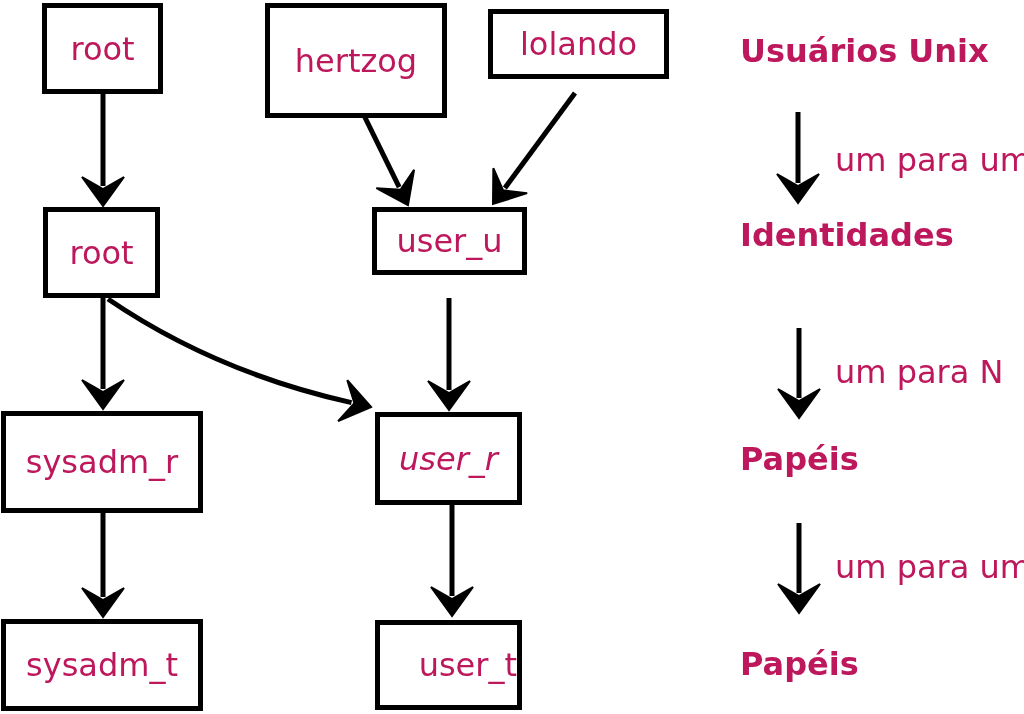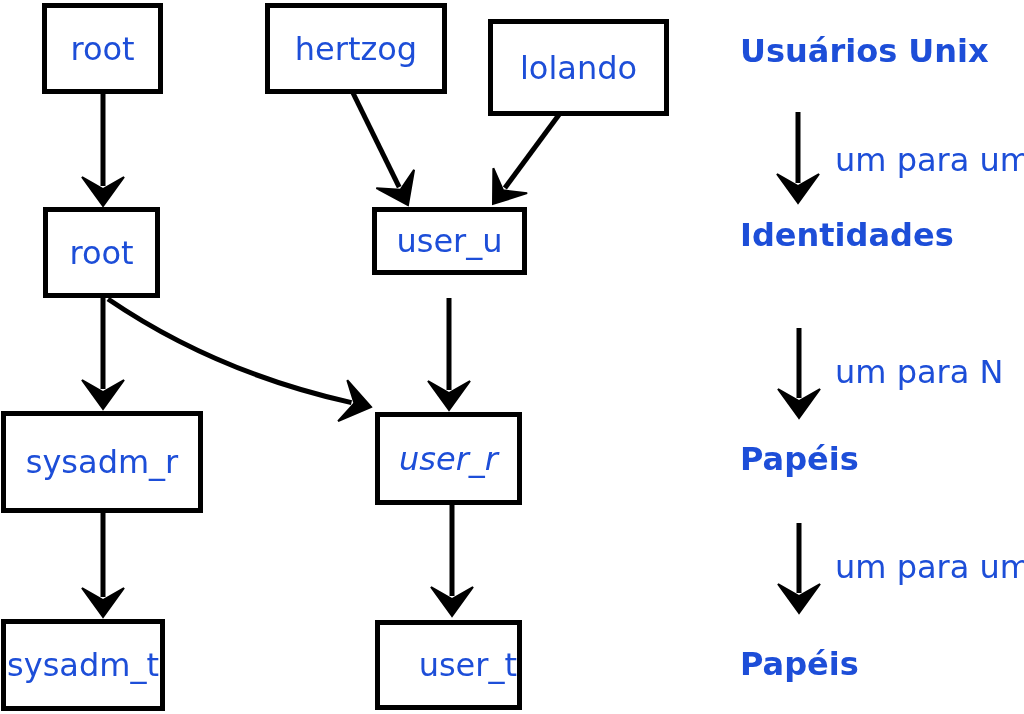--- a/index.html
+++ b/index.html
@@ -7,21 +7,21 @@
     padding: 0;
     background: #ffffff;
   }
   #canvas {
     position: relative;
     width: 1024px;
     height: 714px;
     background: #ffffff;
     overflow: hidden;
     font-family: "DejaVu Sans", "Liberation Sans", sans-serif;
-    color: #1d4ed8;
+    color: #be185d;
   }
   #arrow-layer {
     position: absolute;
     left: 0;
     top: 0;
   }
   .node {
     position: absolute;
     box-sizing: border-box;
     border: 5px solid #000000;
@@ -30,27 +30,27 @@
     align-items: center;
     justify-content: center;
   }
   .node .node-label {
     font-size: 32px;
     line-height: 1;
     white-space: nowrap;
   }
   
   #box-unix-root      { left: 42px;  top: 3px;   width: 121px; height: 91px; }
-  #box-unix-hertzog   { left: 265px; top: 3px;   width: 182px; height: 91px; }
-  #box-unix-lolando   { left: 488px; top: 19px;   width: 181px; height: 97px; }
+  #box-unix-hertzog   { left: 265px; top: 3px;   width: 182px; height: 115px; }
+  #box-unix-lolando   { left: 488px; top: 9px;   width: 181px; height: 70px; }
   #box-identity-root  { left: 43px;  top: 207px; width: 117px; height: 91px; }
   #box-identity-user-u{ left: 372px; top: 207px; width: 155px; height: 68px; }
   #box-role-sysadm-r  { left: 1px;   top: 411px; width: 202px; height: 102px; }
   #box-role-user-r    { left: 375px; top: 412px; width: 147px; height: 93px; font-style: italic; }
-  #box-domain-sysadm-t{ left: 1px;   top: 619px; width: 164px; height: 92px; }
+  #box-domain-sysadm-t{ left: 1px;   top: 619px; width: 202px; height: 92px; }
   #box-domain-user-t  { left: 375px; top: 620px; width: 147px; height: 90px; justify-content: flex-end; }
 
   .legend-label {
     position: absolute;
     white-space: nowrap;
     font-size: 32px;
     line-height: 37px;
   }
   .legend-label.bold {
     font-weight: bold;

